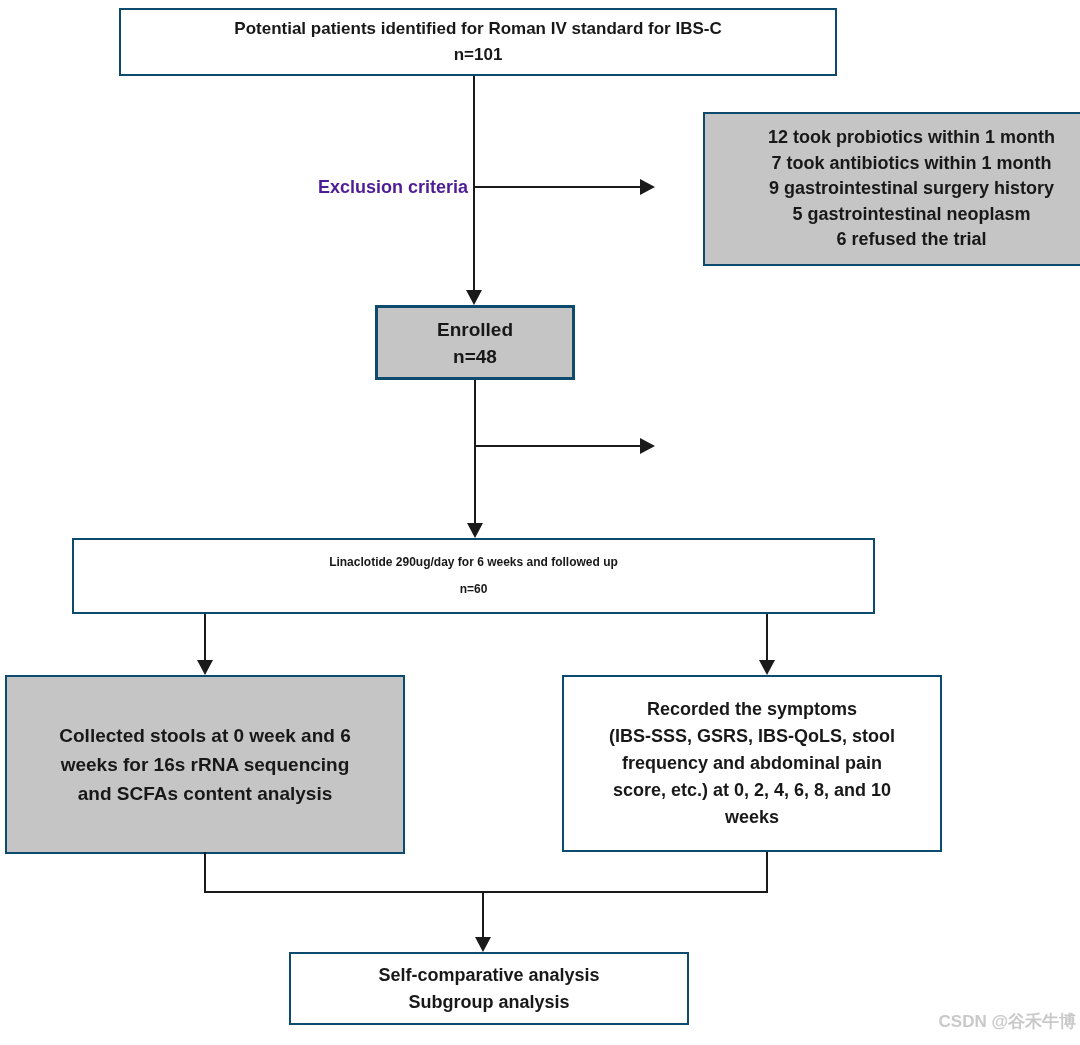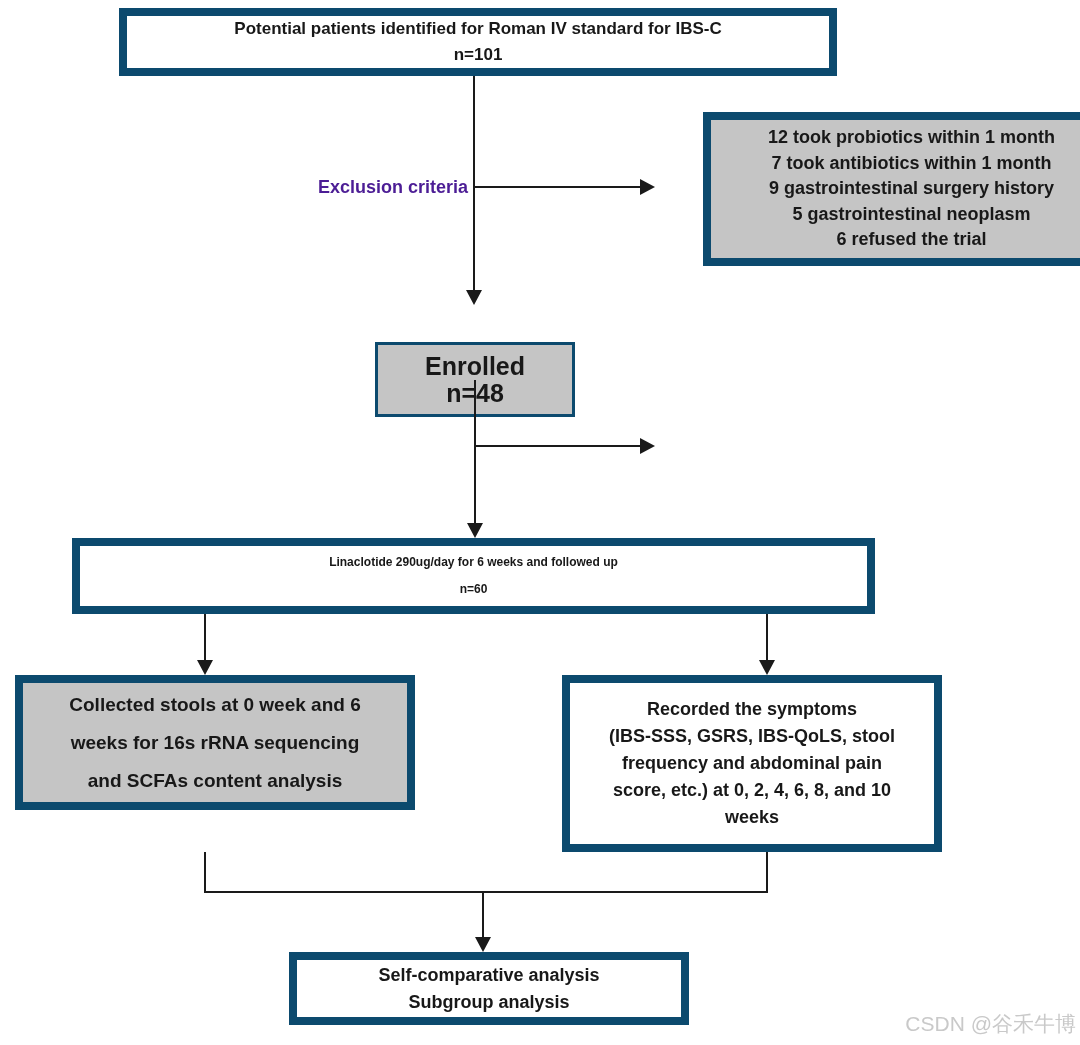--- a/index.html
+++ b/index.html
@@ -10,21 +10,21 @@
   }
   #canvas {
     position: relative;
     width: 1080px;
     height: 1045px;
     background: #ffffff;
     overflow: hidden;
   }
   .box {
     position: absolute;
-    border: 8px solid #0c4a6e;
+    border: 2px solid #0c4a6e;
     box-sizing: border-box;
     display: flex;
     flex-direction: column;
     justify-content: center;
     align-items: center;
     text-align: center;
     font-weight: bold;
     color: #181818;
     padding: 2px 8px;
   }
@@ -45,40 +45,40 @@
   .arrow-right {
     position: absolute;
     width: 0; height: 0;
     border-top: 8px solid transparent;
     border-bottom: 8px solid transparent;
     border-left: 15px solid #1a1a1a;
   }
   
   #box-identified { left: 119px; top: 8px;   width: 718px; height: 68px; font-size: 17px; line-height: 26px; }
   #box-exclusion  { left: 655px; top: 112px; width: 417px; height: 154px; font-size: 18px; line-height: 25.5px; margin-left: 48px; }
-  #box-enrolled   { left: 375px; top: 305px; width: 200px; height: 75px; font-size: 25px; line-height: 27px; border-width: 3px; margin-top: 37px; }
+  #box-enrolled   { left: 375px; top: 305px; width: 200px; height: 75px; font-size: 19px; line-height: 27px; border-width: 3px; }
   #box-quit       { left: 655px; top: 403px; width: 242px; height: 89px; font-size: 18px; line-height: 24px; border-width: 3px; }
   #box-treatment  { left: 72px;  top: 538px; width: 803px; height: 76px; font-size: 12px; line-height: 27px; }
-  #box-stool      { left: 15px;   top: 675px; width: 400px; height: 135px; font-size: 19px; line-height: 38px; }
+  #box-stool      { left: 5px;   top: 675px; width: 400px; height: 179px; font-size: 19px; line-height: 29px; }
   #box-symptoms   { left: 562px; top: 675px; width: 380px; height: 177px; font-size: 18px; line-height: 27px; }
   #box-analysis   { left: 289px; top: 952px; width: 400px; height: 73px; font-size: 18px; line-height: 27px; }
   #label-exclusion {
     position: absolute;
     left: 240px; top: 177px; width: 228px;
     text-align: right;
     font-size: 18px;
     font-weight: bold;
     color: #4c1d95;
   }
   #watermark {
     position: absolute;
     right: 4px; top: 1010px;
-    font-size: 21px;
+    font-size: 17px;
     color: #c9c9c9;
-    font-weight: normal;
+    font-weight: bold;
   }
   
   #v-top        { left: 473px; top: 76px;  width: 2px; height: 217px; }
   #ah-enrolled  { left: 466px; top: 290px; }
   #h-exclusion  { left: 474px; top: 186px; width: 168px; height: 2px; }
   #ah-exclusion { left: 640px; top: 179px; }
   #v-enrolled   { left: 474px; top: 380px; width: 2px; height: 144px; }
   #ah-treatment { left: 467px; top: 523px; }
   #h-quit       { left: 475px; top: 445px; width: 167px; height: 2px; }
   #ah-quit      { left: 640px; top: 438px; }

